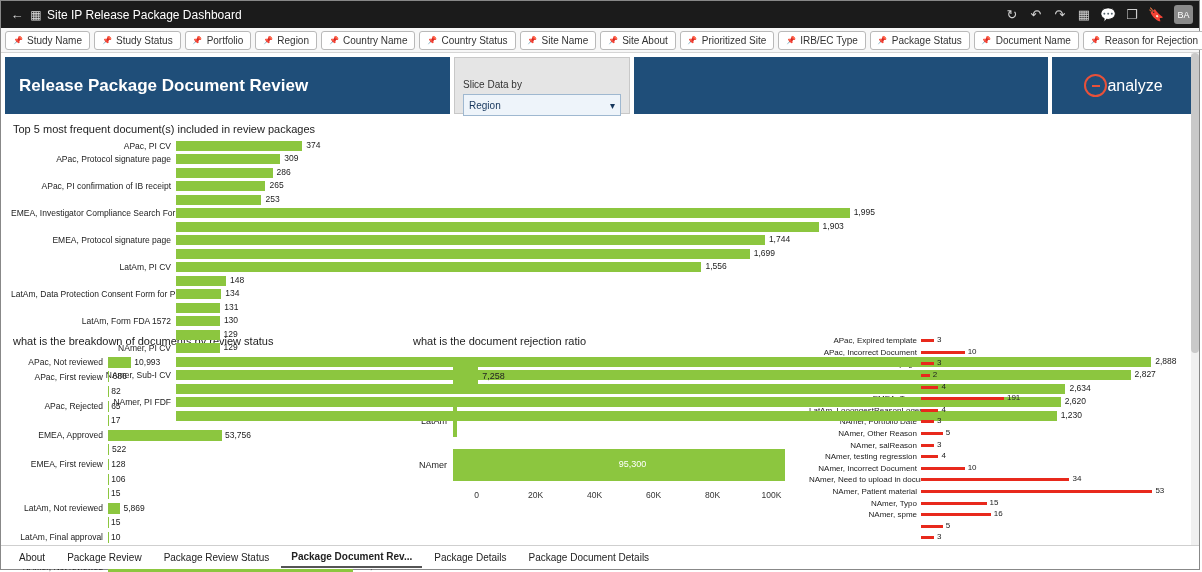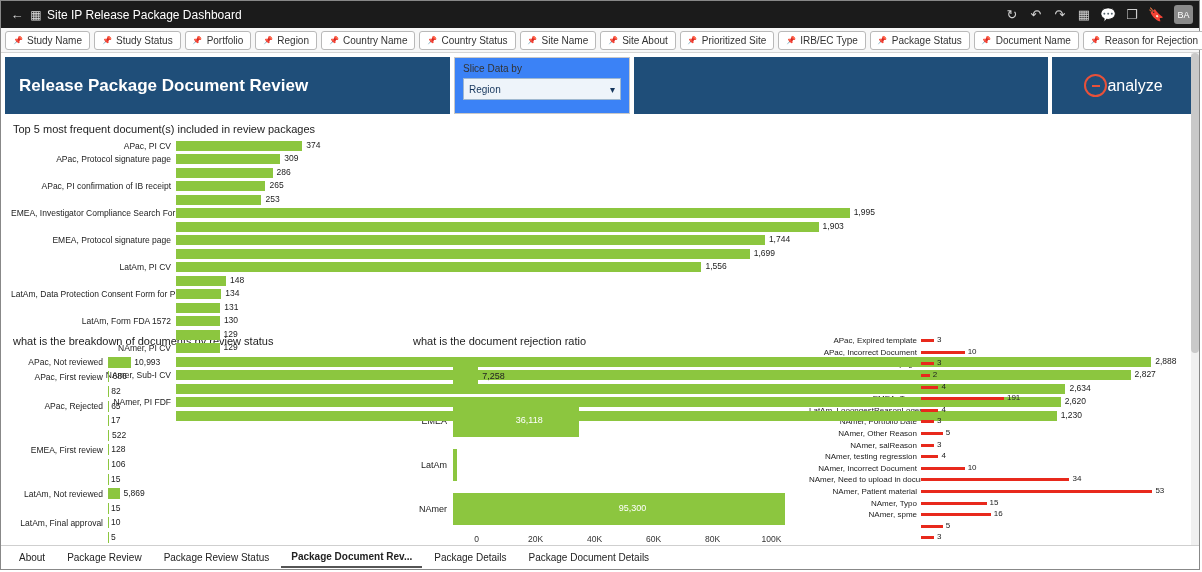--- a/index.html
+++ b/index.html
@@ -17,21 +17,21 @@
 
   
   .filterbar{height:25px;background:#f7f7f7;border-bottom:1px solid #d5d5d5;display:flex;align-items:center;padding:0 4px;box-sizing:border-box;gap:4px;}
   .chip{height:17px;border:1px solid #b9b9b9;background:#fff;border-radius:3px;display:flex;align-items:center;padding:0 7px;font-size:10px;color:#333;white-space:nowrap;cursor:pointer;}
   .chip .pin{font-size:8px;color:#9a9a9a;margin-right:4px;}
   .fb-spacer{flex:1;}
 
   
   .headband{display:flex;height:57px;margin:4px 4px 0 4px;gap:4px;}
   .hb-title{flex:0 0 445px;background:#1f4e79;color:#fff;display:flex;align-items:center;padding-left:14px;box-sizing:border-box;font-size:17px;font-weight:bold;}
-  .hb-slice{flex:0 0 176px;background:#3b82f6;border:1px solid #c8c8c8;box-sizing:border-box;padding:5px 8px;}
+  .hb-slice{flex:0 0 176px;background:#e5e5e5;border:1px solid #c8c8c8;box-sizing:border-box;padding:21px 8px;}
   .hb-slice .lbl{font-size:10px;color:#333;margin-bottom:4px;}
   .hb-slice .sel{height:20px;border:1px solid #9fb8d0;background:#eef4fa;display:flex;align-items:center;justify-content:space-between;padding:0 5px;font-size:10px;color:#16365c;cursor:pointer;}
   .hb-blue{flex:1;background:#1f4e79;}
   .hb-brand{flex:0 0 143px;background:#1f4e79;color:#fff;display:flex;align-items:center;justify-content:center;gap:0;}
   .hb-brand .mark{width:19px;height:19px;border-radius:50%;border:2px solid #e8513a;display:flex;align-items:center;justify-content:center;}
   .hb-brand .mark i{display:block;width:8px;height:2px;background:#e8513a;}
   .hb-brand .txt{font-size:16px;}
 
   
   .panel-title{font-size:11px;color:#222;margin:9px 0 4px 12px;}
@@ -354,20 +354,27 @@
             </div>
           </div>
           <div class="brow">
             <div class="bcat" style="width: 90px;"></div>
             <div class="bwrap">
               <div class="bbar" style="width: 0.4%; background: rgb(140, 198, 63);"></div>
               <div class="bval" style="left: calc(0.0121429% + 3px);">17</div>
             </div>
           </div>
           <div class="brow">
+            <div class="bcat" style="width: 90px;">EMEA, Approved</div>
+            <div class="bwrap">
+              <div class="bbar" style="width: 38.3971%; background: rgb(140, 198, 63);"></div>
+              <div class="bval" style="left: calc(38.3971% + 3px);">53,756</div>
+            </div>
+          </div>
+          <div class="brow">
             <div class="bcat" style="width: 90px;"></div>
             <div class="bwrap">
               <div class="bbar" style="width: 0.4%; background: rgb(140, 198, 63);"></div>
               <div class="bval" style="left: calc(0.372857% + 3px);">522</div>
             </div>
           </div>
           <div class="brow">
             <div class="bcat" style="width: 90px;">EMEA, First review</div>
             <div class="bwrap">
               <div class="bbar" style="width: 0.4%; background: rgb(140, 198, 63);"></div>
@@ -427,27 +434,20 @@
 
     </div>
     <div class="bcol" style="width:396px;padding-left:8px;">
       <h4>what is the document rejection ratio</h4>
       <div id="c2rows">
           <div class="g2row">
             <div class="bcat">APac</div>
             <div class="bwrap">
               <div class="g2bar" style="width: 7.258%; background: rgb(140, 198, 63);"></div>
               <div class="g2val" style="left: calc(7.258% + 4px);">7,258</div>
-            </div>
-          </div>
-          <div class="g2row">
-            <div class="bcat">EMEA</div>
-            <div class="bwrap">
-              <div class="g2bar" style="width: 36.118%; background: rgb(140, 198, 63);"></div>
-              <div class="g2val" style="left: 18.059%; color: rgb(255, 255, 255);">36,118</div>
             </div>
           </div>
           <div class="g2row">
             <div class="bcat">LatAm</div>
             <div class="bwrap">
               <div class="g2bar" style="width: 1.2%; background: rgb(140, 198, 63);"></div>
               <div class="g2val" style="left: calc(1.2% + 4px);"></div>
             </div>
           </div>
           <div class="g2row">

